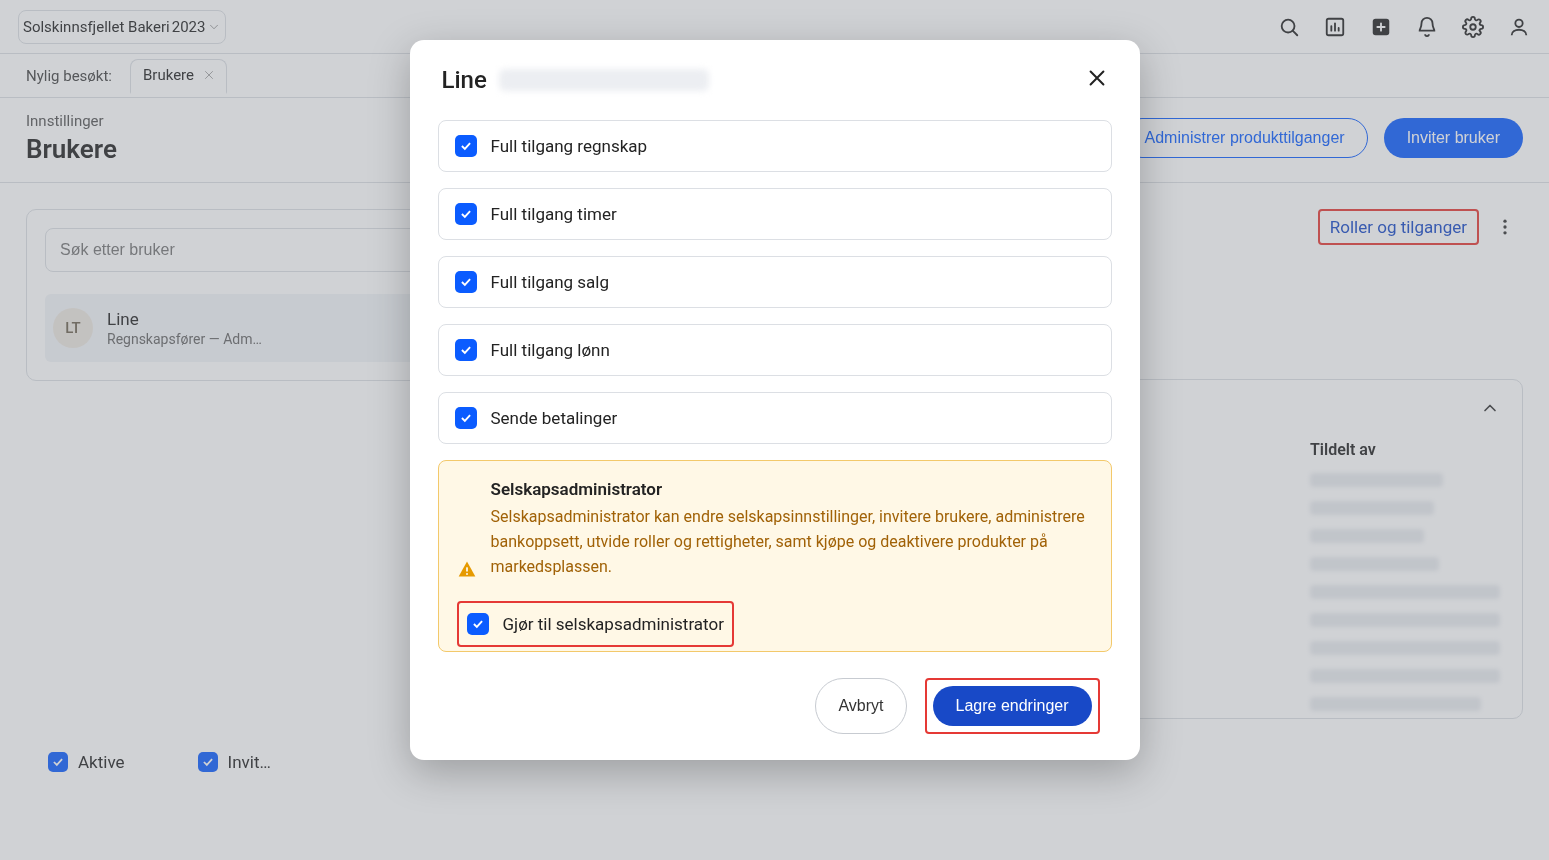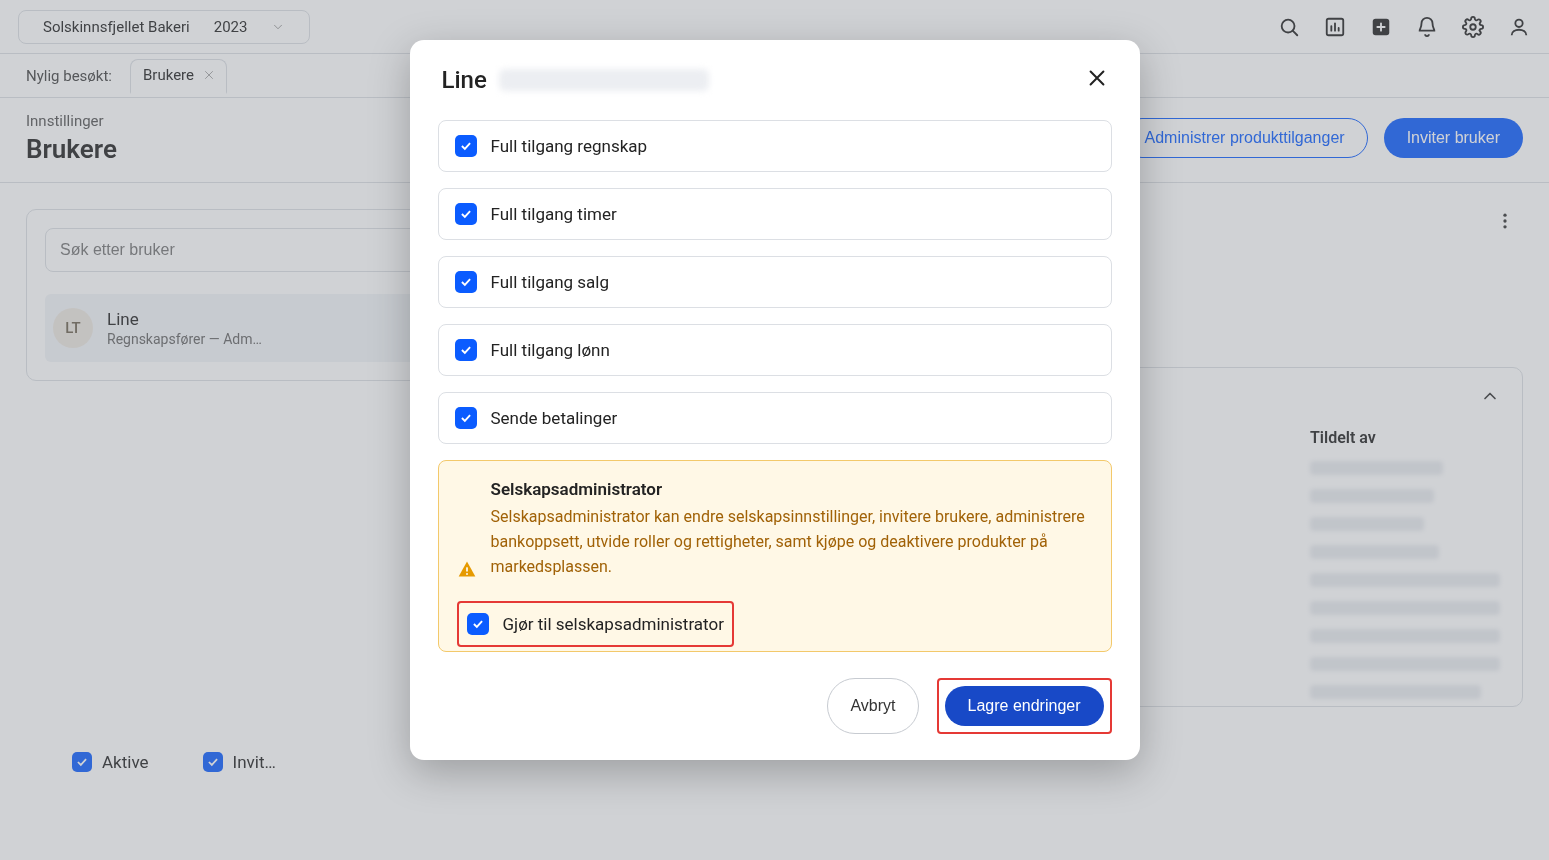--- a/index.html
+++ b/index.html
@@ -24,23 +24,23 @@
     overflow: hidden;
   }
   .app { position: relative; width: 1549px; height: 860px; background: #fff; }
 
   
   .topbar {
     display: flex; align-items: center; justify-content: space-between;
     height: 54px; padding: 0 18px; border-bottom: 1px solid var(--border);
   }
   .company-select {
-    display: inline-flex; align-items: center; gap: 24px;
+    display: inline-flex; align-items: center; gap: 2px;
     border: 1px solid var(--border); border-radius: 8px;
-    padding: 7px 24px; cursor: pointer; background: #fff;
+    padding: 7px 4px; cursor: pointer; background: #fff;
   }
   .company-select svg { width: 14px; height: 14px; stroke: #555; }
   .top-icons { display: flex; align-items: center; gap: 22px; }
   .top-icons .ticon { width: 24px; height: 24px; display: inline-flex; align-items: center; justify-content: center; cursor: pointer; }
   .top-icons svg { width: 22px; height: 22px; stroke: #222; fill: none; stroke-width: 2; }
 
   
   .recent-row {
     display: flex; align-items: center; gap: 18px; padding: 0 26px; height: 44px;
     border-bottom: 1px solid var(--border); font-size: 15px;
@@ -86,21 +86,21 @@
     background: #f2f4f7; border-radius: 6px; margin-top: 22px;
   }
   .avatar {
     width: 40px; height: 40px; border-radius: 50%; background: #ece7df;
     color: #6d6351; display: flex; align-items: center; justify-content: center;
     font-weight: 500; font-size: 15px;
   }
   .user-row .meta .name { font-size: 17px; }
   .user-row .meta .role { font-size: 14px; color: #666; margin-top: 2px; }
 
-  .filter-row { position: absolute; left: 60px; bottom: 88px; display: flex; gap: 54px; align-items: center; padding-left: 12px; }
+  .filter-row { position: absolute; left: 36px; bottom: 88px; display: flex; gap: 73px; align-items: center; padding-left: 12px; }
   .chk-label { display: inline-flex; align-items: center; gap: 10px; font-size: 17px; }
   .chk {
     width: 20px; height: 20px; border-radius: 5px; background: var(--blue);
     display: inline-flex; align-items: center; justify-content: center;
   }
   .chk svg { width: 14px; height: 14px; stroke: #fff; stroke-width: 3; fill: none; }
 
   .right-col { flex: 1; position: relative; }
   .right-top {
     display: flex; justify-content: flex-end; align-items: center; gap: 14px;
@@ -178,21 +178,21 @@
   .admin-desc { font-size: 16px; color: #a16207; line-height: 1.55; }
   .admin-chk-row {
     display: flex; align-items: center; gap: 14px; margin-top: 22px;
     padding: 10px 8px; font-size: 17px;
     border: 2px solid var(--red-highlight); border-radius: 4px;
     width: fit-content;
   }
 
   .modal-footer {
     display: flex; justify-content: flex-end; gap: 18px;
-    padding: 18px 28px 26px 28px;
+    padding: 18px 40px 26px 28px;
   }
   .btn-outline-grey { border: 1px solid #c7cbd1; color: #333; background: #fff; }
   .save-wrap { border: 2px solid var(--red-highlight); padding: 6px; border-radius: 4px; display: inline-flex;}
   .save-wrap .btn-blue { background: #1849c7; }
 
 </style>
 </head>
 <body>
 
 <div class="app">
@@ -273,20 +273,21 @@
         <div class="avatar">LT</div>
         <div class="meta">
           <div class="name">Line</div>
           <div class="role">Regnskapsfører — Adm…</div>
         </div>
       </div>
     </div>
 
     <div class="right-col">
       <div class="right-top">
+        <span class="roles-link">Roller og tilganger</span>
         <span class="dots-btn">
           <svg viewBox="0 0 24 24">
               <circle cx="12" cy="5" r="2"></circle>
               <circle cx="12" cy="12" r="2"></circle>
               <circle cx="12" cy="19" r="2"></circle>
             </svg>
         </span>
       </div>
       <span class="obscured-email">ro.no</span>
 

